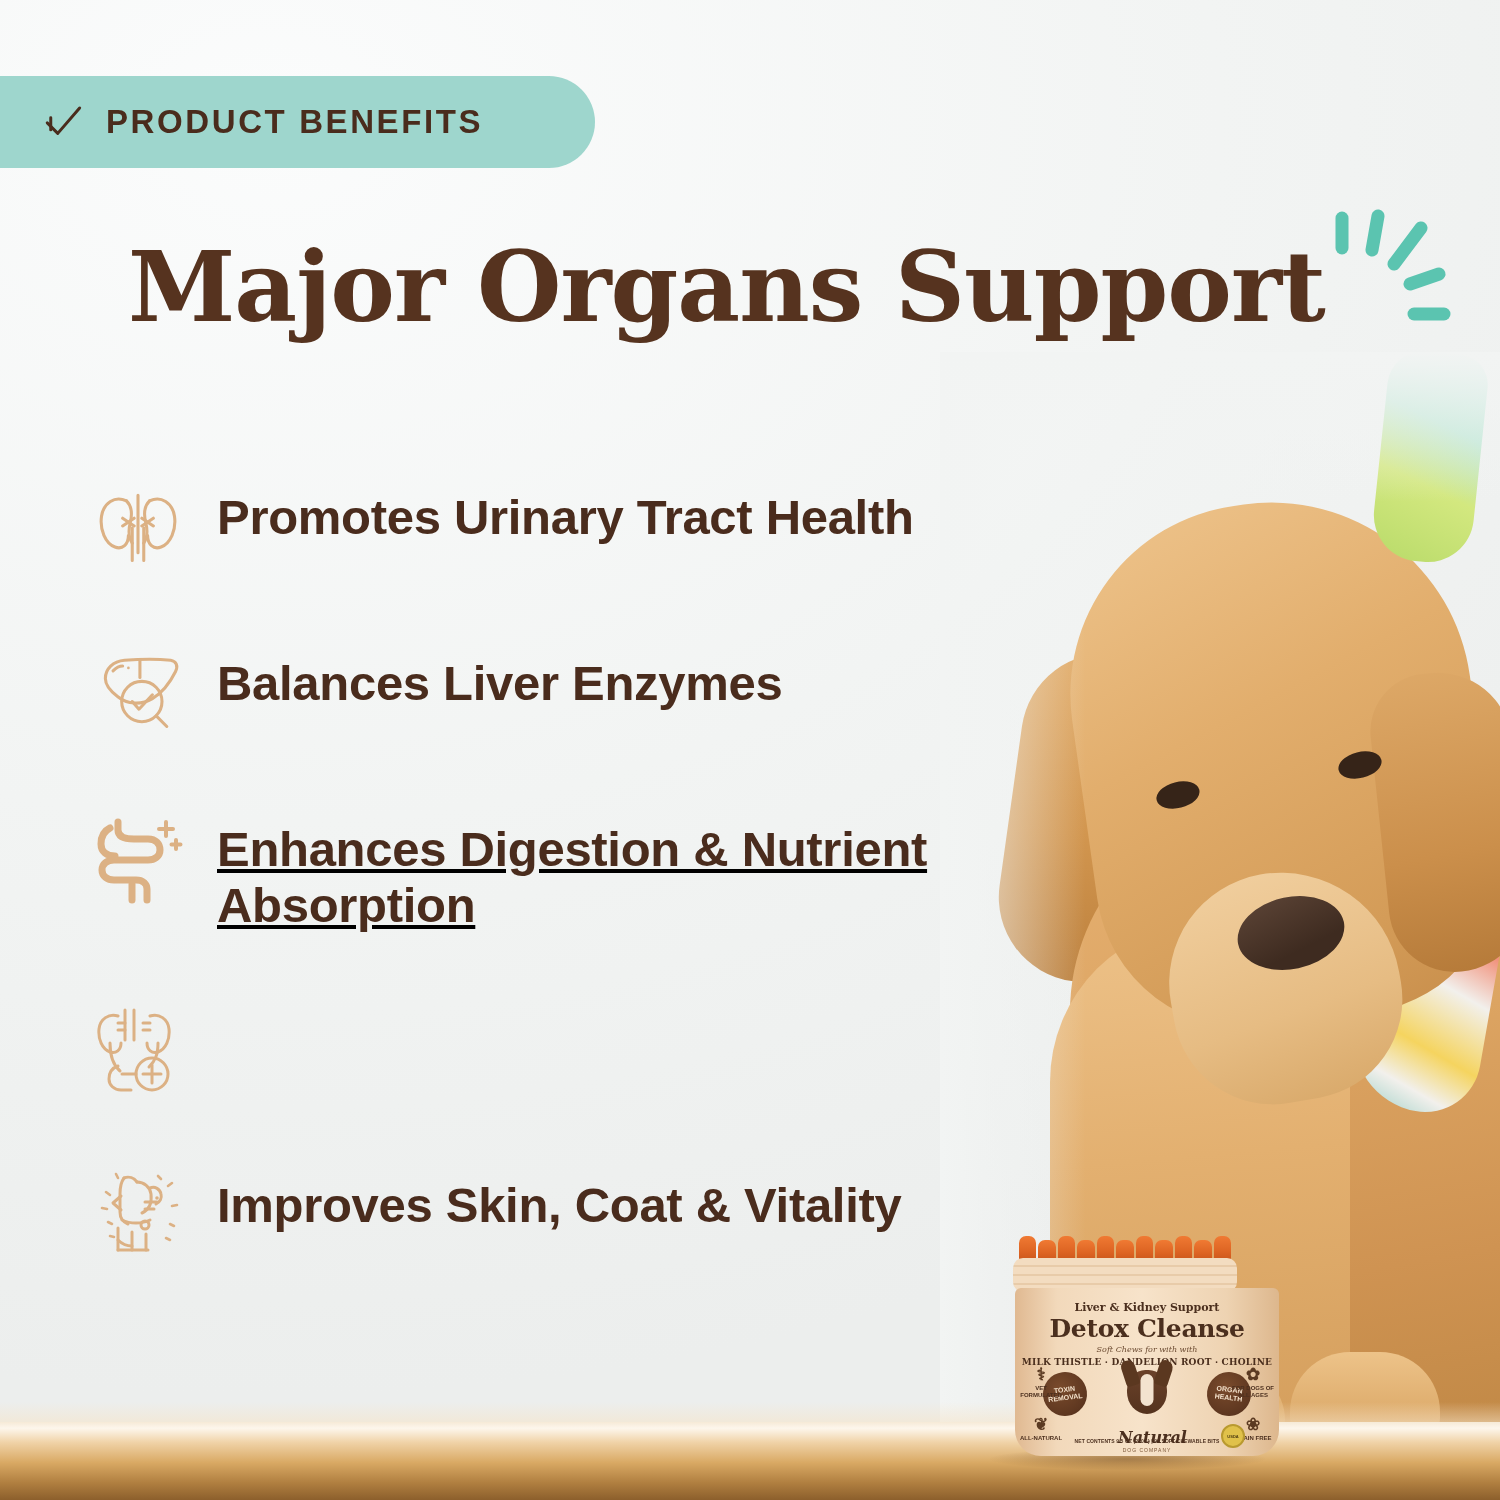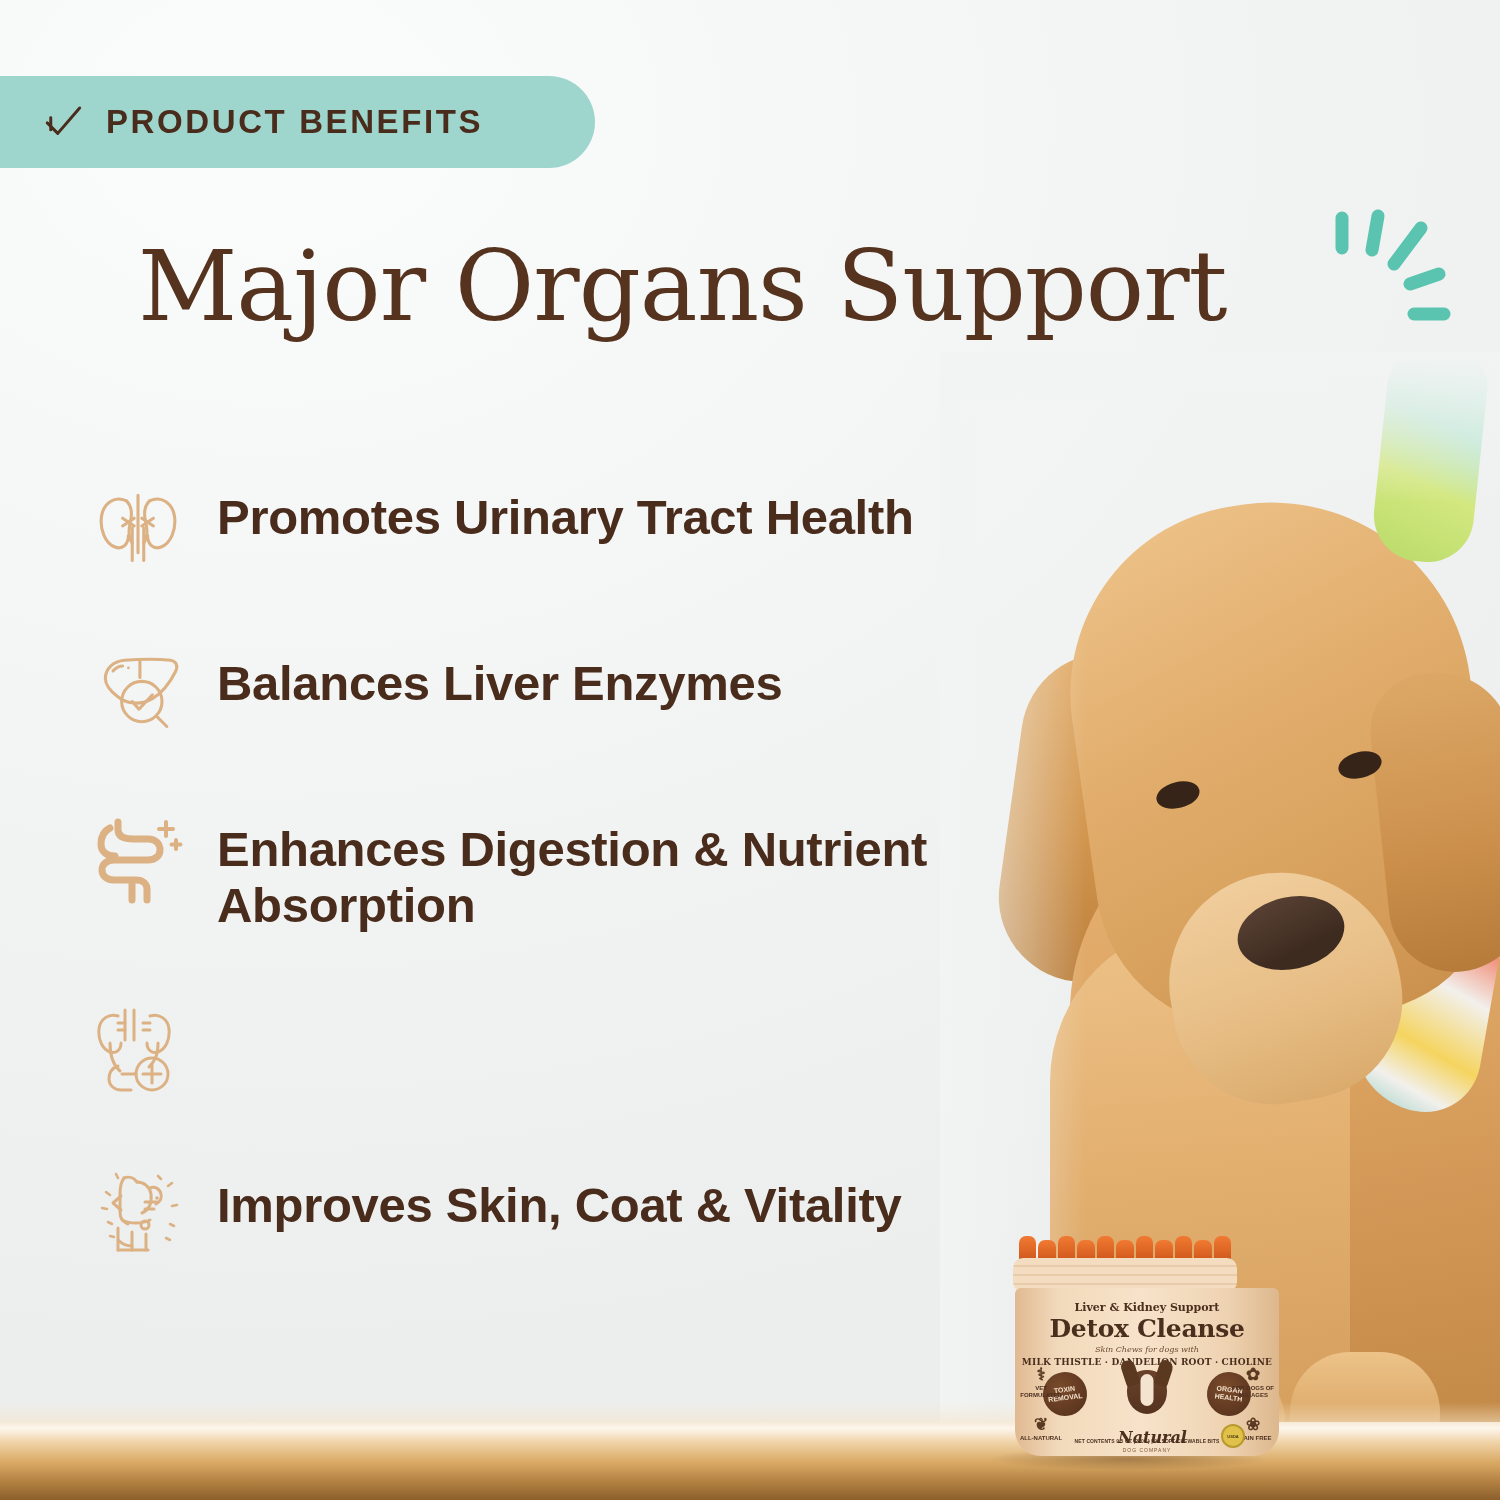--- a/index.html
+++ b/index.html
@@ -33,33 +33,33 @@
     display:flex;align-items:center;gap:22px;
     padding-left:42px;box-sizing:border-box;
   }
   .pill-check{width:42px;height:42px;flex:0 0 auto;}
   .pill-label{
     font-size:33px;font-weight:700;letter-spacing:2.6px;
     color:#4a2c1d;white-space:nowrap;
   }
   
   .headline{
-    position:absolute;left:138px;top:238px;
+    position:absolute;left:128px;top:238px;
     font-family:"DejaVu Serif",serif;
-    font-weight:400;font-size:97px;line-height:1.02;
+    font-weight:700;font-size:97px;line-height:1.02;
     color:#56331f;letter-spacing:-1px;white-space:nowrap;
   }
   .sparkle{position:absolute;left:1316px;top:202px;width:190px;height:150px;}
   
   .benefits{position:absolute;left:78px;top:470px;width:1010px;}
   .benefit{
     display:flex;align-items:flex-start;gap:19px;
     margin-bottom:58px;min-height:108px;
   }
-  .benefit:nth-child(3){}
+  .benefit:nth-child(3){text-decoration:underline;}
   .b-icon{flex:0 0 auto;width:120px;height:108px;display:flex;align-items:center;justify-content:center;}
   .b-text{
     font-size:49px;font-weight:700;line-height:1.14;
     color:#4a2c1d;padding-top:20px;letter-spacing:-.3px;
   }
   
   .dog-wrap{
     position:absolute;right:0;bottom:58px;width:560px;height:1090px;
     overflow:hidden;
   }
@@ -388,21 +388,21 @@
       <span class="chew"></span>
         <span class="chew"></span>
       <span class="chew"></span>
     </div>
 
     <div class="jar-lid"></div>
 
     <div class="jar-body">
       <div class="jl-sup">Liver &amp; Kidney Support</div>
       <div class="jl-title">Detox Cleanse</div>
-      <div class="jl-sub">Skin Chews for dogs with</div>
+      <div class="jl-sub">Soft Chews for with with</div>
       <div class="jl-ing">MILK THISTLE · DANDELION ROOT · CHOLINE</div>
 
       <div class="seal s-toxin">
         <span><span>TOXIN</span><br>
               <span>REMOVAL</span></span>
       </div>
       <div class="seal right s-organ">
         <span><span>ORGAN</span><br>
               <span>HEALTH</span></span>
       </div>

